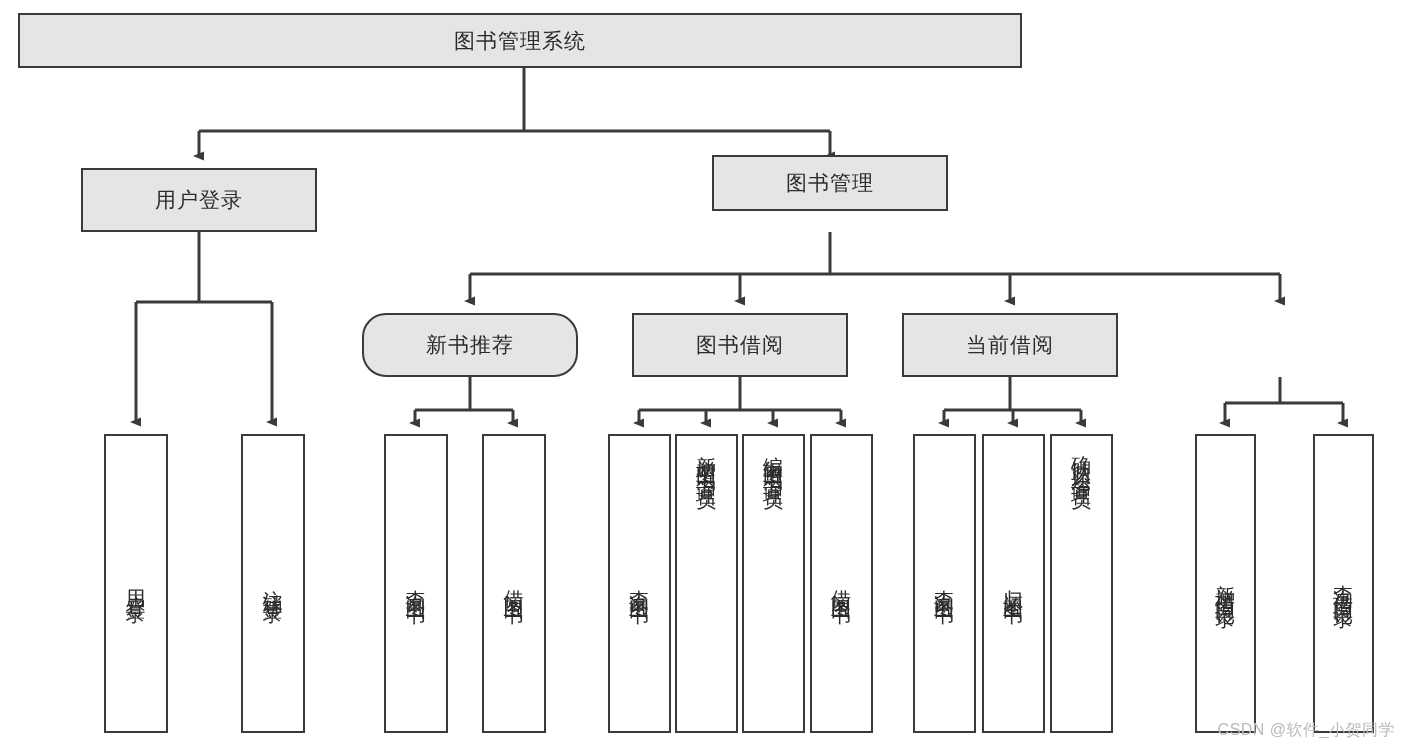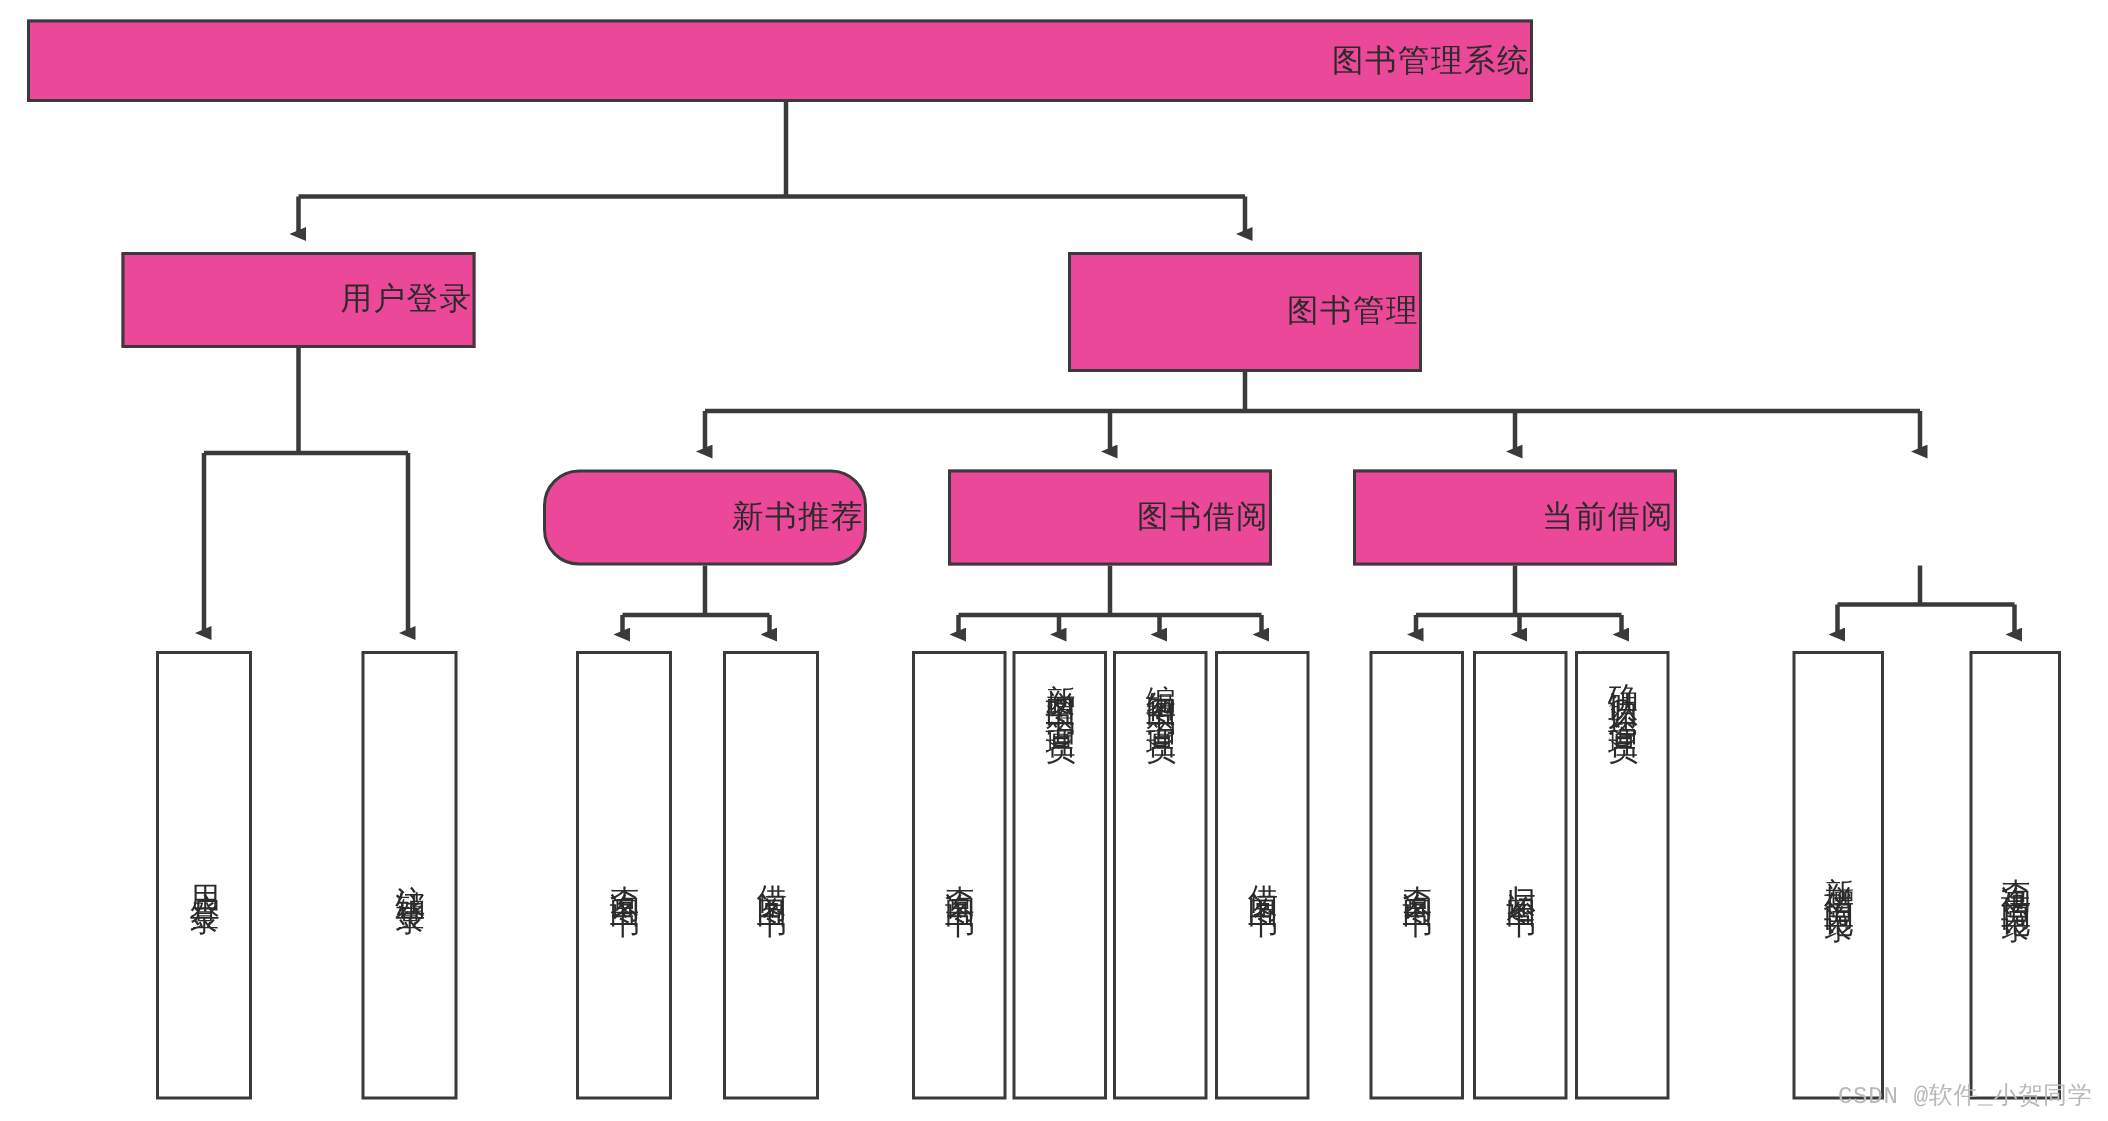--- a/index.html
+++ b/index.html
@@ -23,24 +23,24 @@
     position: absolute;
     left: 0;
     top: 0;
     width: 1405px;
     height: 747px;
   }
   .node-box {
     position: absolute;
     box-sizing: border-box;
     border: 2px solid #3a3a3a;
-    background: #ec4899;
+    background: #e5e5e5;
     display: flex;
     align-items: center;
-    justify-content: flex-end;
+    justify-content: center;
     color: #1a1a1a;
   }
   .node-label {
     font-size: 21px;
     line-height: 1.2;
     letter-spacing: 1px;
     white-space: nowrap;
     color: #2b2b2b;
   }
   .leaf-box {
@@ -64,21 +64,20 @@
     padding: 4px 0;
   }
   .watermark {
     position: absolute;
     right: 10px;
     bottom: 6px;
     font-size: 16px;
     color: #b9b9b9;
     white-space: nowrap;
     letter-spacing: 0.5px;
-    font-family: Liberation Mono, monospace;
   }
 </style>
 </head>
 <body>
 
 <div id="diagram-root">
 
   <svg class="diagram-canvas" viewBox="0 0 1405 747">
     <defs>
       <marker id="arrowhead" markerWidth="11" markerHeight="11" refX="4.6" refY="5" orient="auto" markerUnits="userSpaceOnUse">
@@ -129,21 +128,21 @@
     </g>
   </svg>
 
   <div class="node-box" style="left:18px; top:13px; width:1004px; height:55px;">
     <span class="node-label">图书管理系统</span>
   </div>
 
   <div class="node-box" style="left:81px; top:168px; width:236px; height:64px;">
     <span class="node-label">用户登录</span>
   </div>
-  <div class="node-box" style="left:712px; top:168px; width:236px; height:80px;">
+  <div class="node-box" style="left:712px; top:155px; width:236px; height:56px;">
     <span class="node-label">图书管理</span>
   </div>
 
   <div class="node-box" style="left:362px; top:313px; width:216px; height:64px;border-radius:24px;">
     <span class="node-label">新书推荐</span>
   </div>
   <div class="node-box" style="left:632px; top:313px; width:216px; height:64px;">
     <span class="node-label">图书借阅</span>
   </div>
   <div class="node-box" style="left:902px; top:313px; width:216px; height:64px;">

